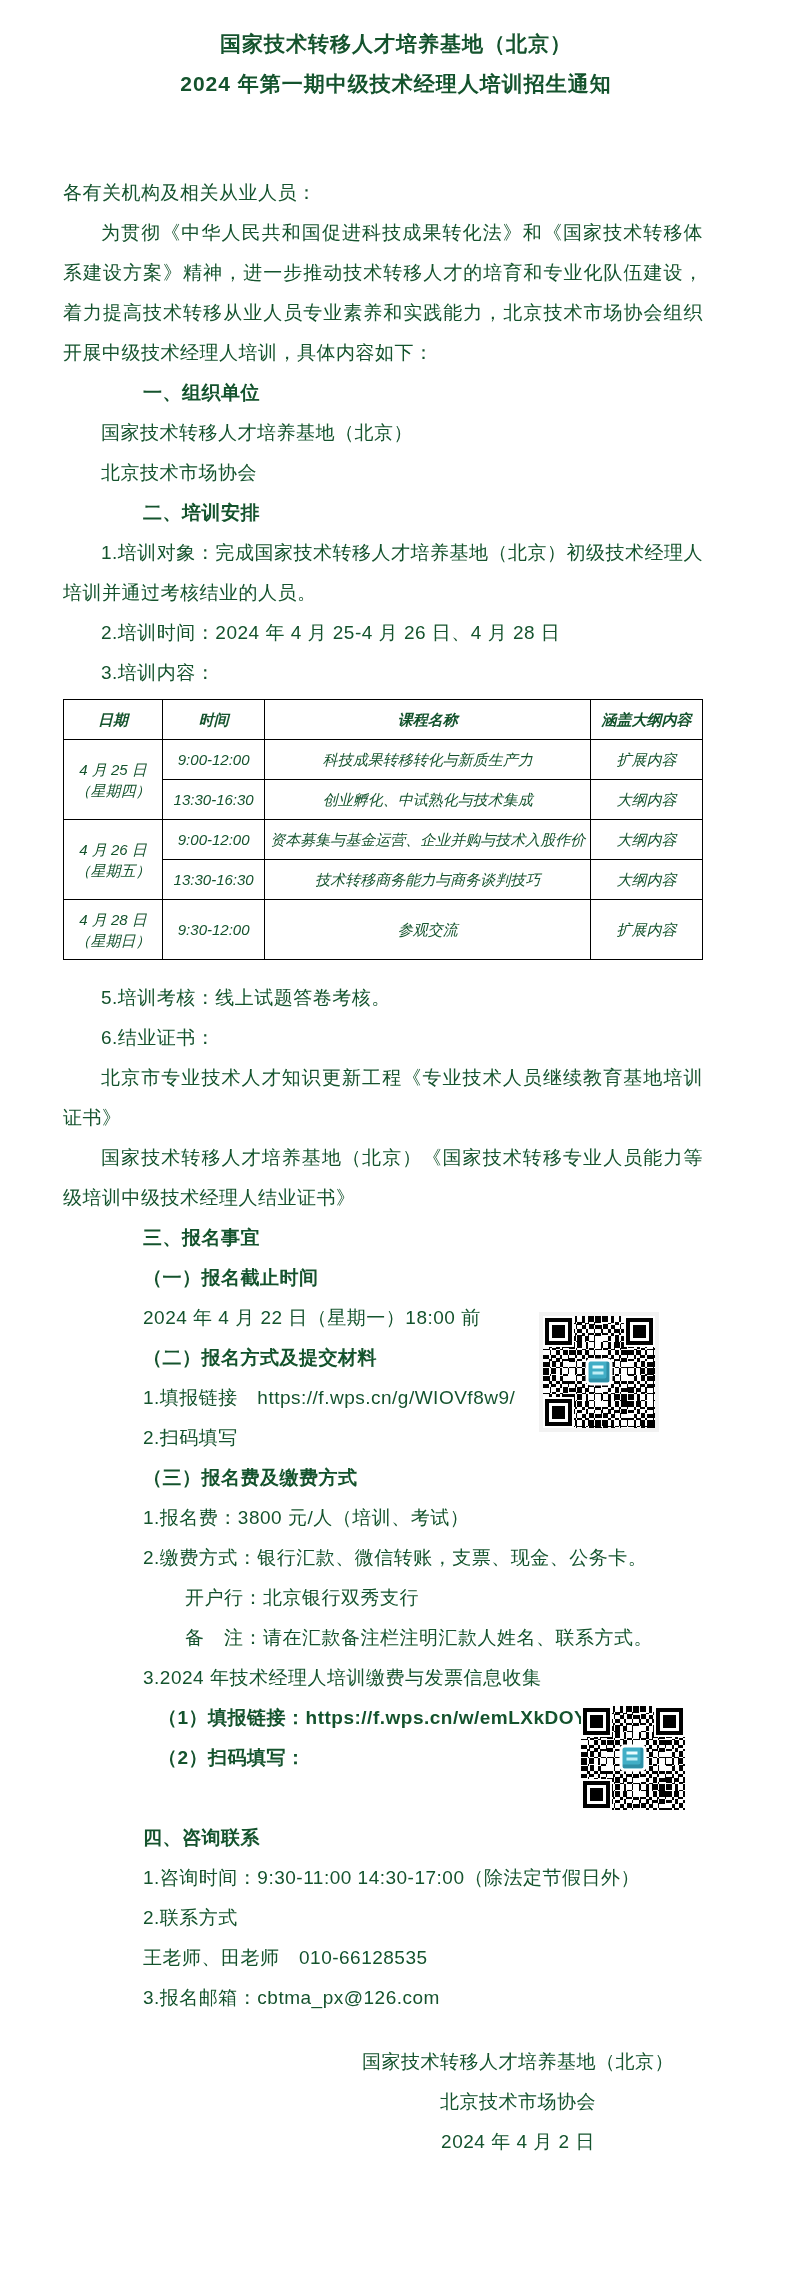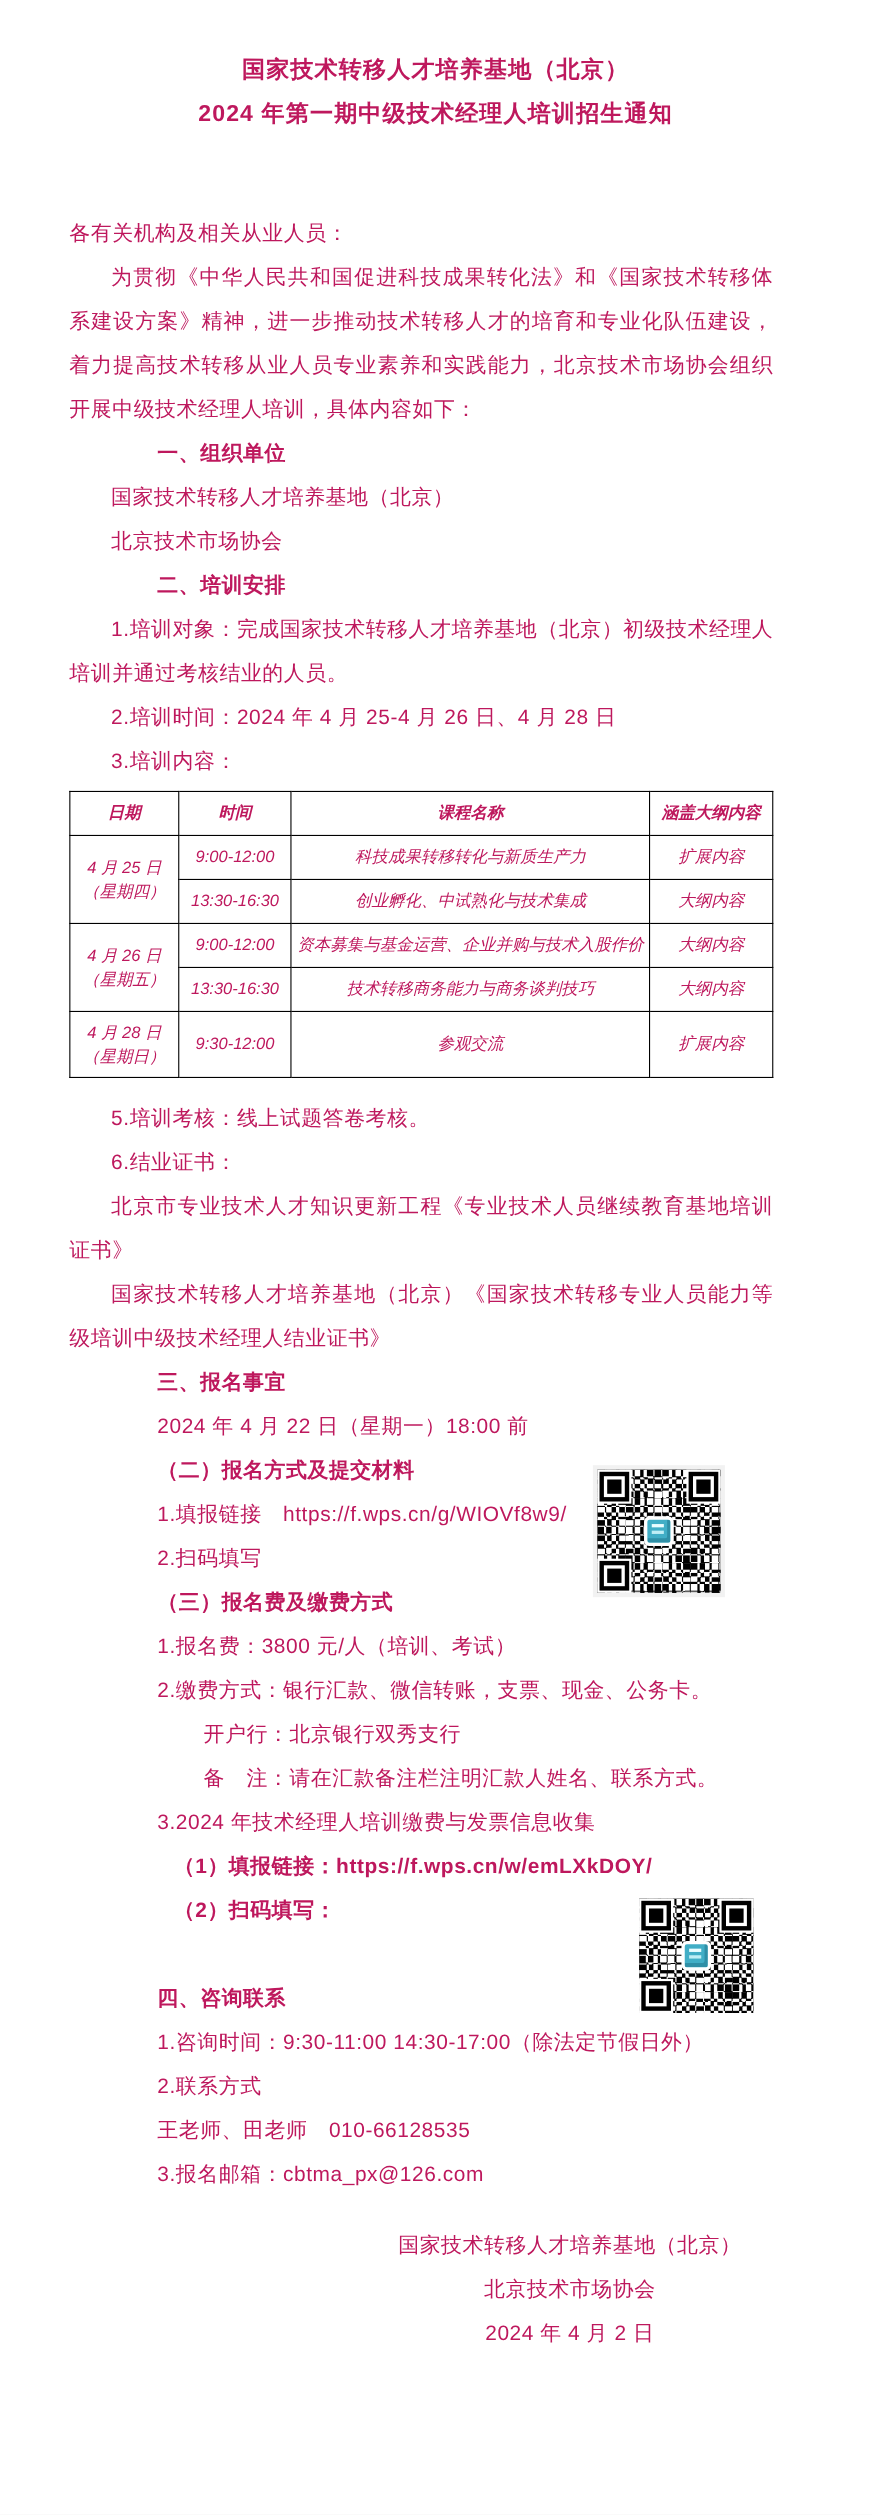--- a/index.html
+++ b/index.html
@@ -1,25 +1,25 @@
 <!DOCTYPE html>
 <html><head>
 <meta charset="utf-8">
 <style>
   html,body { margin:0; padding:0; background:#ffffff; }
   .page {
     position:relative;
     width:793px; height:2286px;
     margin:0 auto;
     box-sizing:border-box;
-    padding:44px 90px 0 63px;
+    padding:24px 90px 0 63px;
     background:#fff;
     outline:1px solid #e3e3e3;
     font-family:"Liberation Sans","DejaVu Sans",sans-serif;
-    color:#be185d;
+    color:#14532d;
     font-size:19px;
     line-height:40px;
     letter-spacing:0.5px;
   }
   p { margin:0; }
   .titles { margin-right:-26px; }
   .title { text-align:center; font-weight:bold; font-size:21px; line-height:40px; letter-spacing:1px; }
   .salutation { margin-top:69px; }
   .just { text-align:justify; }
   .bold { font-weight:bold; }
@@ -159,20 +159,21 @@
   </tbody>
     </table>
 
   <p class="ti2">5.培训考核：线上试题答卷考核。</p>
   <p class="ti2">6.结业证书：</p>
   <p class="ti2 just">北京市专业技术人才知识更新工程《专业技术人员继续教育基地培训证书》</p>
   <p class="ti2 just">国家技术转移人才培养基地（北京）《国家技术转移专业人员能力等级培训中级技术经理人结业证书》</p>
 
   <div class="sec3">
     <p class="tib bold">三、报名事宜</p>
+    <p class="tib bold">（一）报名截止时间</p>
     <p class="tib">2024 年 4 月 22 日（星期一）18:00 前</p>
     <p class="tib bold">（二）报名方式及提交材料</p>
     <p class="tib">1.填报链接　https://f.wps.cn/g/WIOVf8w9/</p>
     <p class="tib">2.扫码填写</p>
     <p class="tib bold">（三）报名费及缴费方式</p>
     <p class="tib">1.报名费：3800 元/人（培训、考试）</p>
     <p class="tib">2.缴费方式：银行汇款、微信转账，支票、现金、公务卡。</p>
     <p class="tid">开户行：北京银行双秀支行</p>
     <p class="tid">备　注：请在汇款备注栏注明汇款人姓名、联系方式。</p>
     <p class="tib">3.2024 年技术经理人培训缴费与发票信息收集</p>

